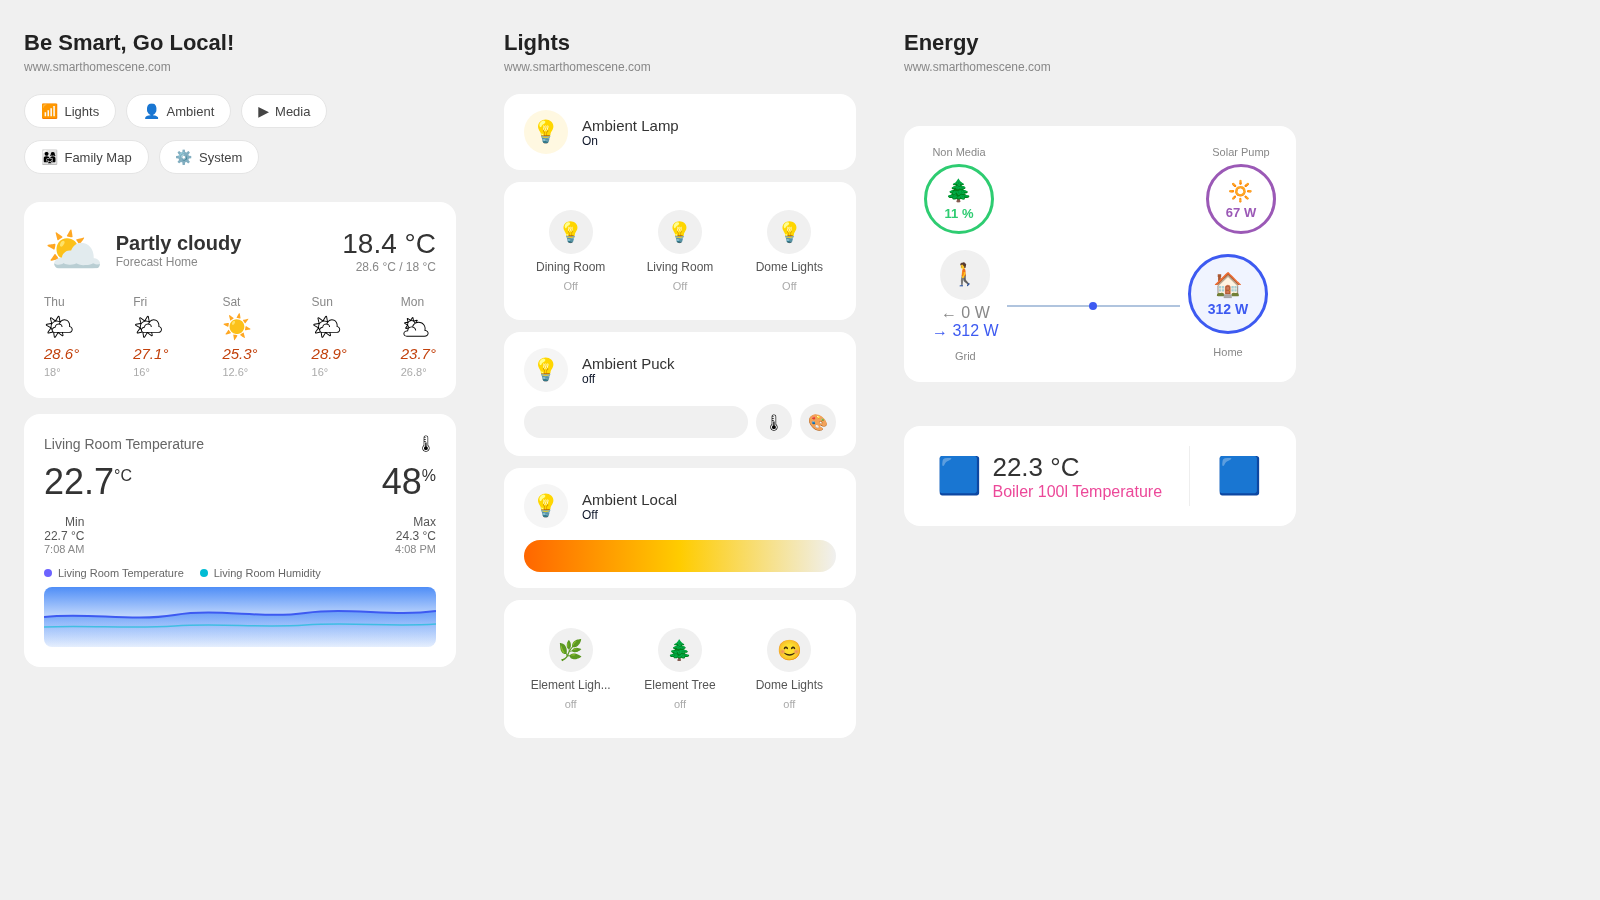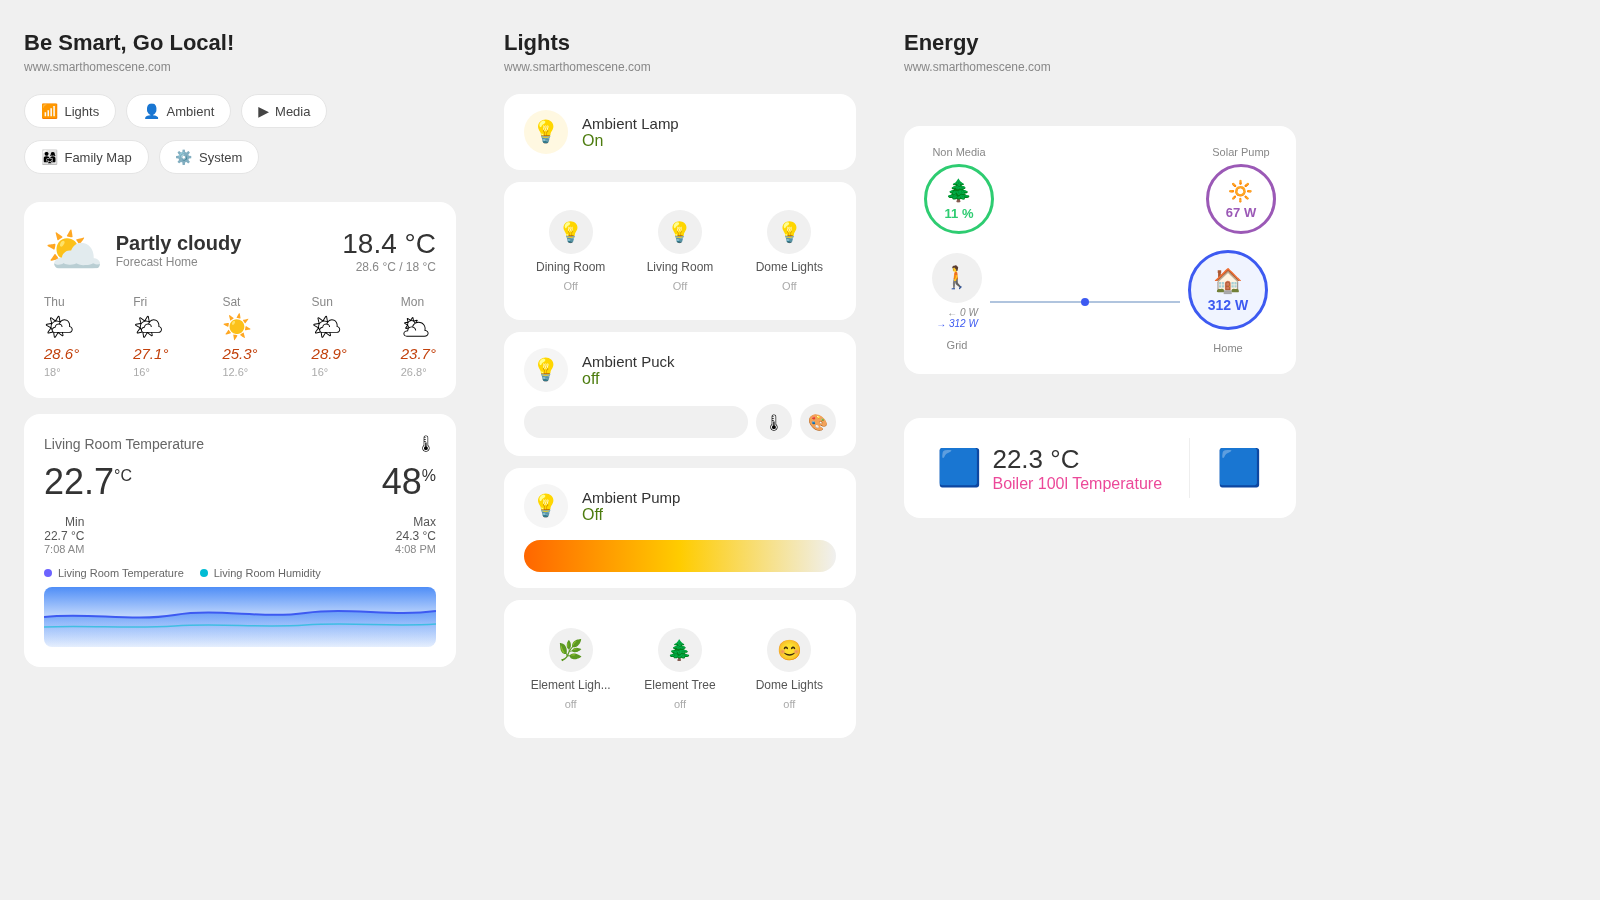--- a/index.html
+++ b/index.html
@@ -200,21 +200,21 @@
       height: 44px;
       border-radius: 50%;
       background: #f5f5f5;
       display: flex;
       align-items: center;
       justify-content: center;
       font-size: 22px;
     }
     .light-icon-circle.on { background: #fff8e1; }
     .light-info h3 { font-size: 15px; color: #333; font-weight: 500; }
-    .light-info p { font-size: 16px; color: #4d7c0f; }
+    .light-info p { font-size: 12px; color: #0f172a; }
 
     .light-grid {
       background: #fff;
       border-radius: 16px;
       padding: 16px;
       margin-bottom: 12px;
       display: grid;
       grid-template-columns: 1fr 1fr 1fr;
       gap: 8px;
     }
@@ -355,24 +355,23 @@
       width: 50px;
       height: 50px;
       border-radius: 50%;
       background: #f0f0f0;
       display: flex;
       align-items: center;
       justify-content: center;
       font-size: 22px;
     }
     .flow-text {
-      font-size: 10px;
+      font-size: 16px;
       color: #888;
-      text-align: right;
-      font-style: italic;
+      text-align: center;
     }
 
     .boiler-card {
       background: #fff;
       border-radius: 16px;
       padding: 20px;
       display: flex;
       justify-content: space-around;
       align-items: center;
     }
@@ -586,21 +585,21 @@
       <div class="puck-slider"></div>
       <div class="puck-btn">🌡</div>
       <div class="puck-btn">🎨</div>
     </div>
   </div>
 
   <div class="led-card">
     <div class="led-header">
       <div class="light-icon-circle">💡</div>
       <div class="light-info">
-        <h3>Ambient Pump</h3>
+        <h3>Ambient Local</h3>
         <p>Off</p>
       </div>
     </div>
     <div class="led-bar"></div>
   </div>
 
   <div class="light-grid">
     <div class="light-grid-item">
       <div class="icon-wrap">🌿</div>
       <span class="name">Element Ligh...</span>

